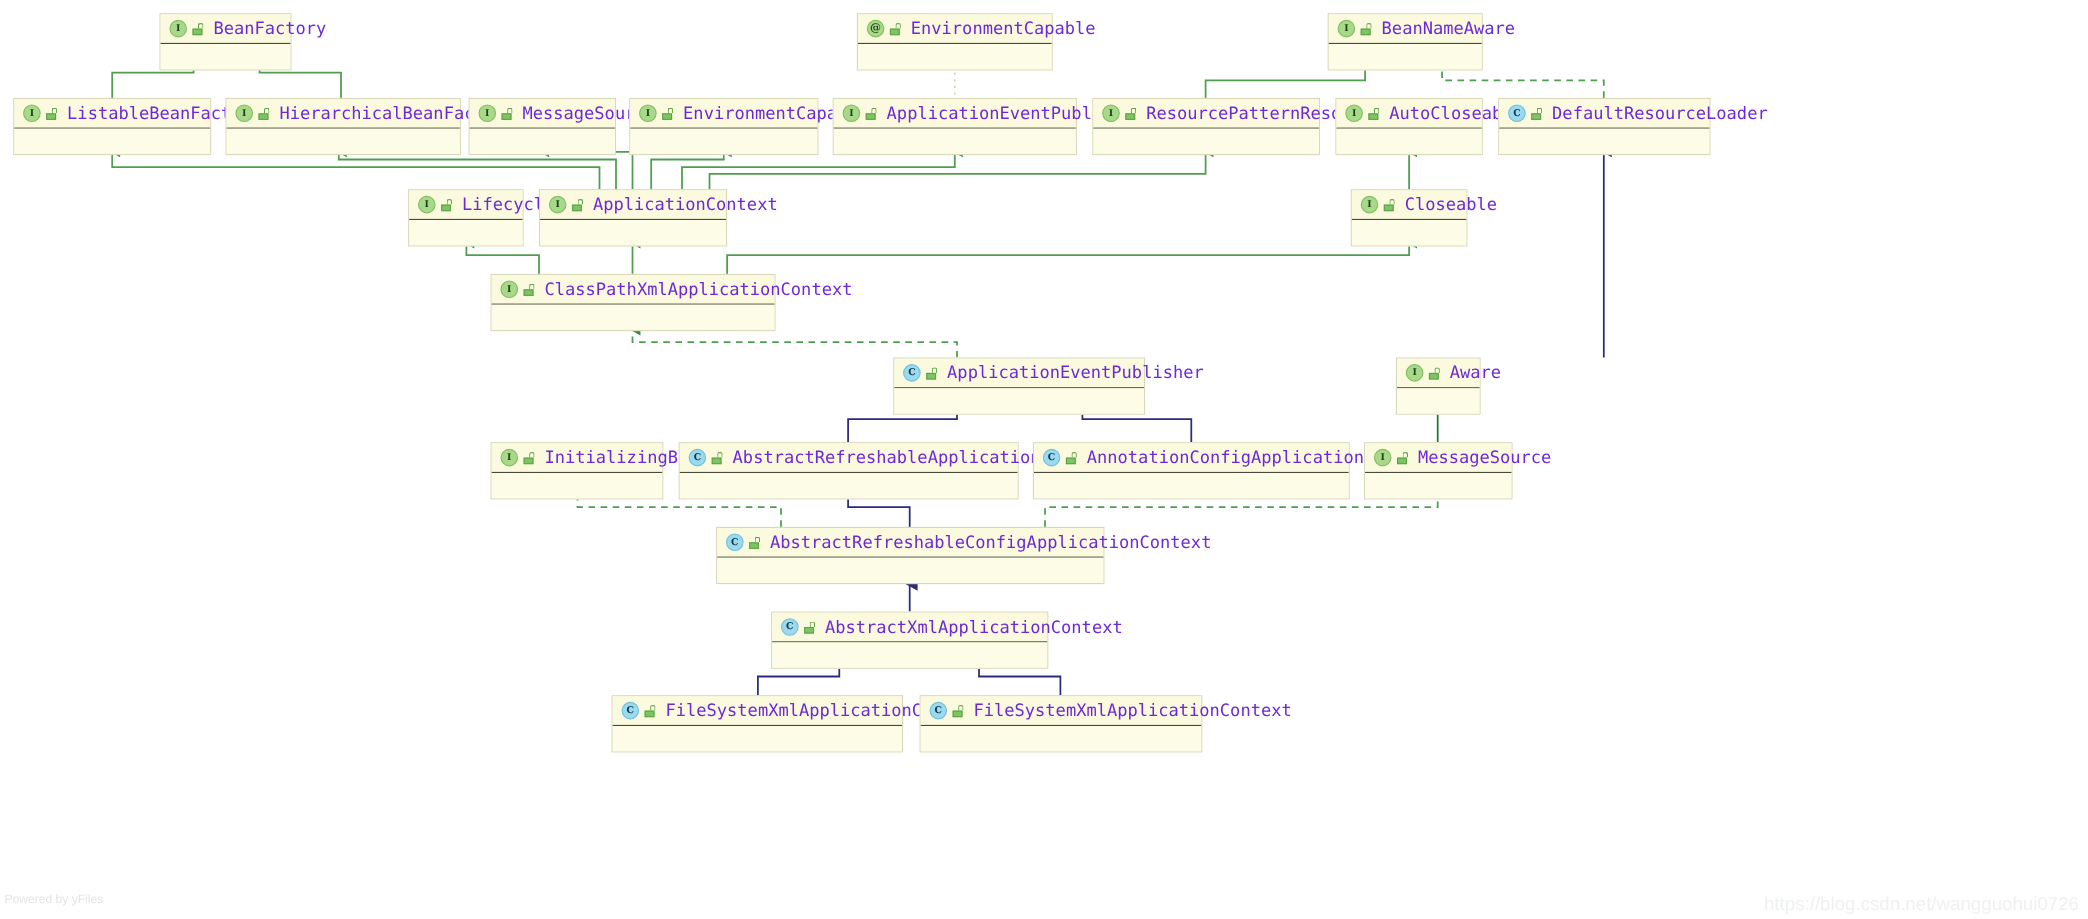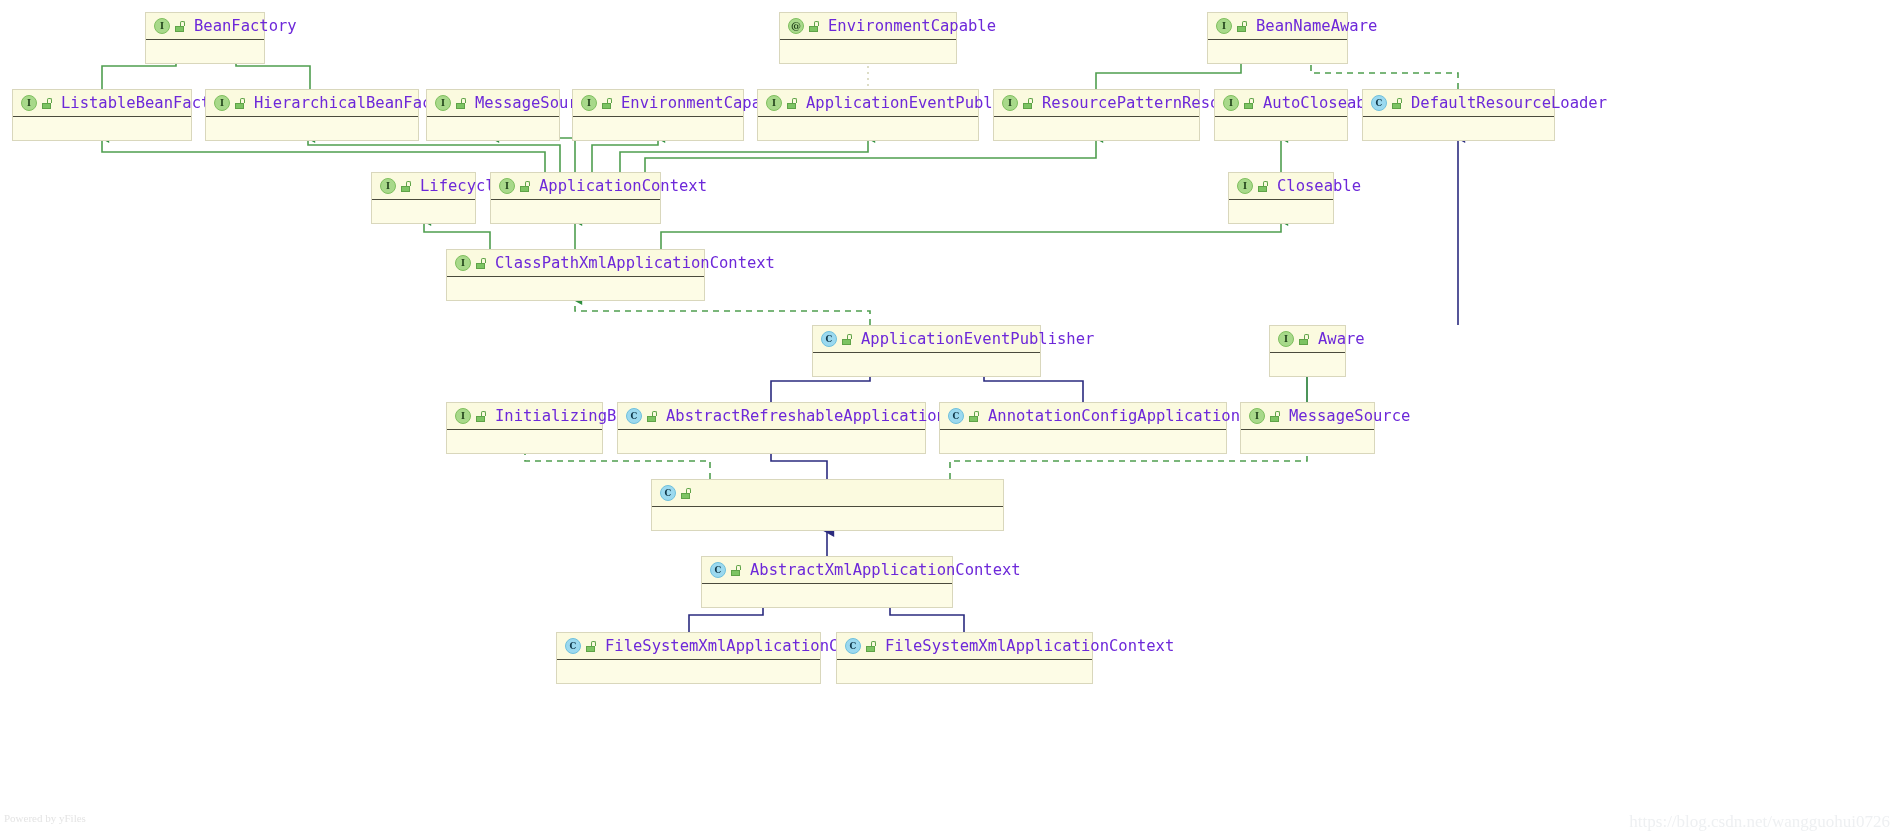--- a/index.html
+++ b/index.html
@@ -16,21 +16,21 @@
          font-family:"DejaVu Serif","Liberation Serif",serif;line-height:1;}
   .badge.iface{background:#a8d98a;border:1px solid #7fbf5f;color:#20401a;}
   .badge.klass{background:#9bd9ef;border:1px solid #6fc0dd;color:#10384a;}
   .badge.anno{background:#a8d98a;border:1px solid #7fbf5f;color:#20401a;font-size:10px;}
   .lock{width:11px;height:11px;flex:0 0 11px;margin-left:5px;position:relative;}
   .lock i{position:absolute;display:block;background:#7dc463;}
   .lock i.b{left:0;bottom:0;width:9px;height:6px;border:1px solid #5fa348;box-sizing:border-box;}
   .lock i.s{left:5px;top:0;width:5px;height:5px;border:1px solid #5fa348;border-bottom:none;
             background:none;border-radius:2px 2px 0 0;box-sizing:border-box;}
   .wm{position:absolute;color:#e4e4e4;white-space:nowrap;
-      font-family:Liberation Serif, serif;}
+      font-family:Liberation Sans, sans-serif;}
   .wm.left{left:4px;top:812px;font-size:11px;}
   .wm.right{right:8px;top:812px;font-size:17px;color:#eef0f2;}
 </style>
 </head>
 <body>
 
 <div id="stage">
 
   <svg class="edges" viewBox="0 0 1898 835" xmlns="http://www.w3.org/2000/svg">
     <defs>
@@ -322,20 +322,21 @@
         </div>
         <div class="body"></div>
       </div>
       <div class="node" style="left: 651px; top: 479px; width: 353px;">
         <div class="hdr">
           <span class="badge klass">C</span>
           <span class="lock">
             <i class="s"></i>
             <i class="b"></i>
           </span>
+          <span class="nm">AbstractRefreshableConfigApplicationContext</span>
         </div>
         <div class="body"></div>
       </div>
       <div class="node" style="left: 701px; top: 556px; width: 252px;">
         <div class="hdr">
           <span class="badge klass">C</span>
           <span class="lock">
             <i class="s"></i>
             <i class="b"></i>
           </span>

